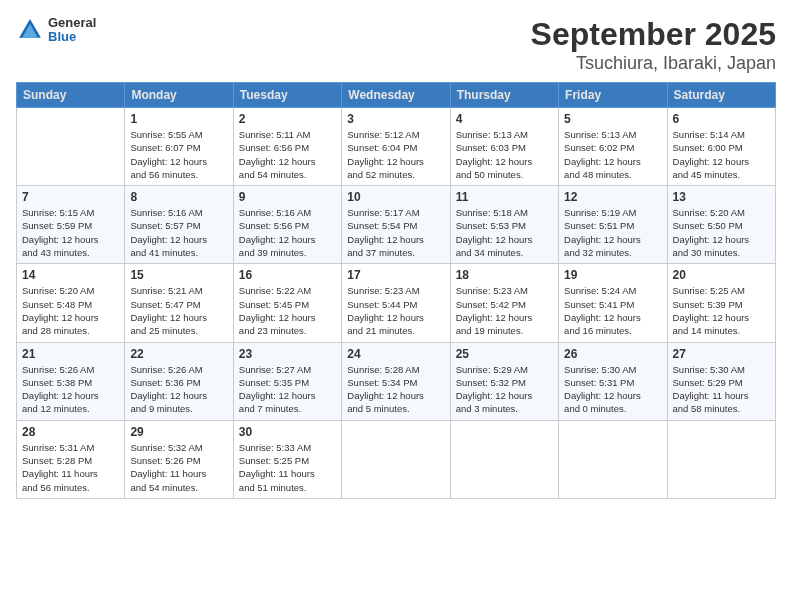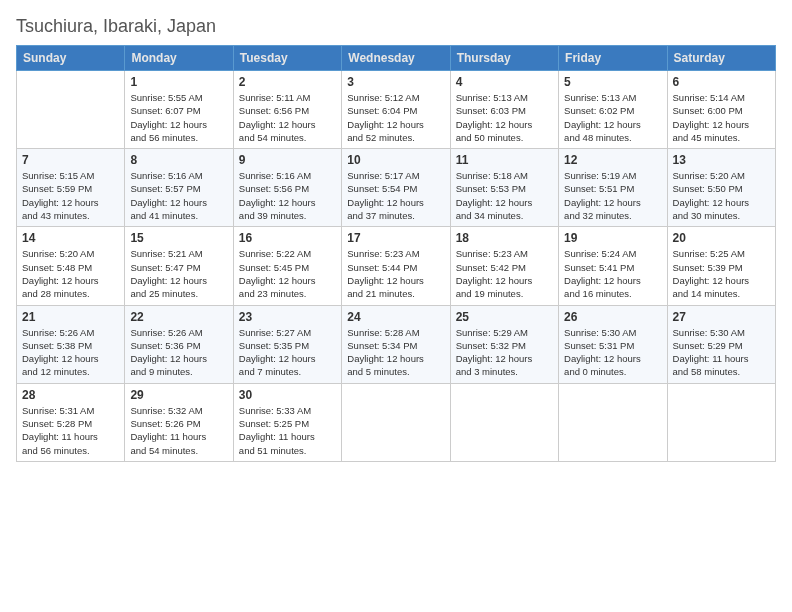--- a/index.html
+++ b/index.html
@@ -85,21 +85,32 @@
       color: #333;
     }
     .empty-cell {
       background: #fff !important;
     }
   </style>
 </head>
 <body>
 
 <div class="header">
+  <div class="logo">
+    <svg class="logo-icon" viewBox="0 0 36 36">
+      <polygon points="18,4 32,28 4,28" fill="#1a6ab5"></polygon>
+      <polygon points="18,10 28,28 8,28" fill="#5aaae0"></polygon>
+    </svg>
+    <div class="logo-text">
+      <span class="logo-general">General</span>
+      <span class="logo-blue">Blue</span>
+    </div>
+  </div>
   <div class="title-area">
+    <div class="month-title">September 2025</div>
     <div class="location">Tsuchiura, Ibaraki, Japan</div>
   </div>
 </div>
 
 <table class="calendar">
   <thead>
     <tr>
     <th>Sunday</th>
         <th>Monday</th>
         <th>Tuesday</th>

